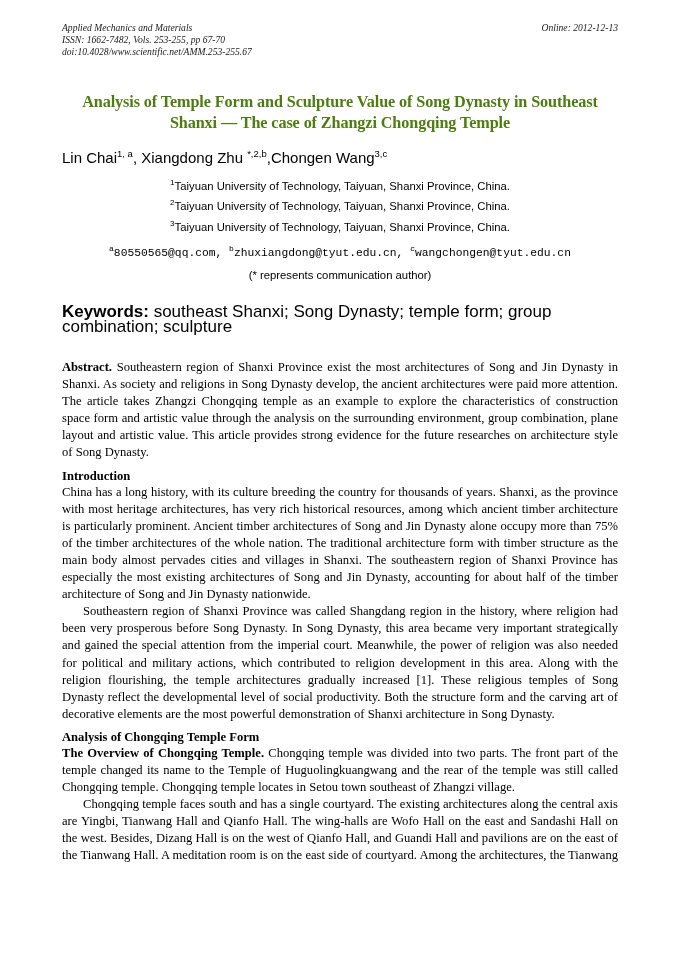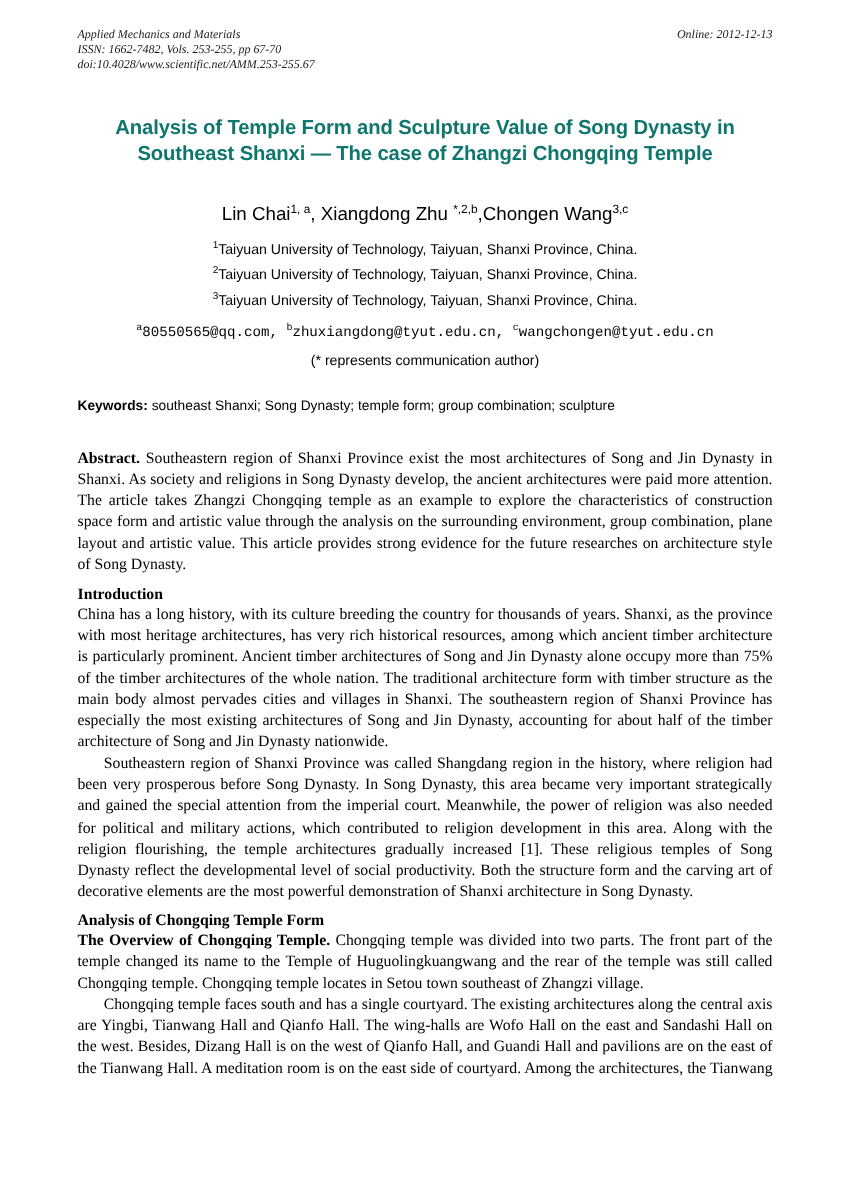--- a/index.html
+++ b/index.html
@@ -34,36 +34,35 @@
     white-space: nowrap;
   }
   .journal-header .hline {
     display: block;
     white-space: nowrap;
   }
 
   
   .title {
     margin: 33px 8px 0 8px;
-    font-family: Liberation Sans, sans-serif;
+    font-family: Liberation Serif, serif;
     font-weight: bold;
     font-size: 16.2px;
     line-height: 21.5px;
     text-align: center;
-    color: #0f766e;
+    color: #4d7c0f;
     letter-spacing: -0.1px;
   }
 
   
   .authors {
-    margin-top: 27px;
+    margin-top: 13px;
     font-family: "Liberation Sans", "DejaVu Sans", sans-serif;
     font-size: 15px;
     line-height: 19px;
-    text-align: center;
     color: #000000;
   }
   .authors sup {
     font-size: 9.5px;
     vertical-align: super;
     line-height: 0;
   }
 
   
   .affiliations {
@@ -99,21 +98,21 @@
     font-family: "Liberation Sans", "DejaVu Sans", sans-serif;
     font-size: 11.3px;
     text-align: center;
     color: #000000;
   }
 
   
   .keywords {
     margin-top: 23px;
     font-family: "Liberation Sans", "DejaVu Sans", sans-serif;
-    font-size: 11px;
+    font-size: 17px;
     line-height: 15px;
     color: #000000;
     text-align: left;
   }
   .keywords .kw-label {
     font-weight: bold;
   }
 
   
   .body-text {

